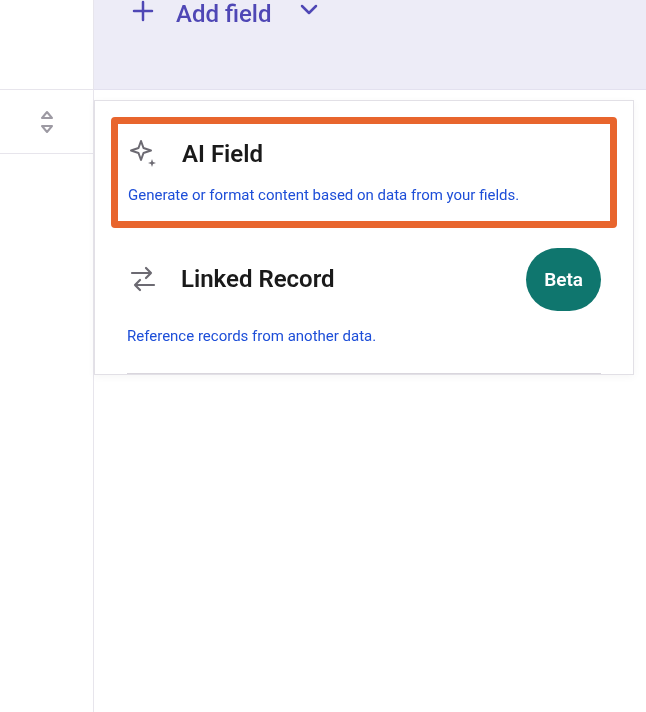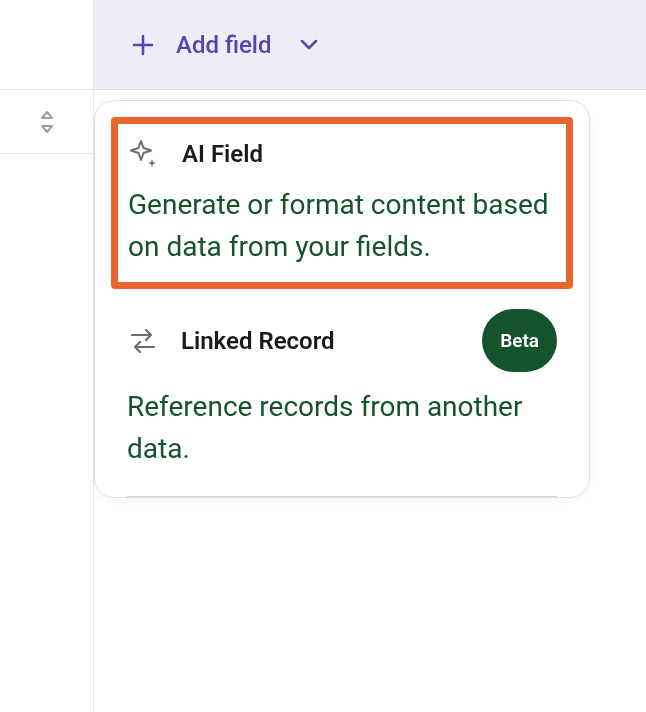--- a/index.html
+++ b/index.html
@@ -39,21 +39,21 @@
     .main {
       flex: 1;
       display: flex;
       flex-direction: column;
       position: relative;
     }
     .add-field-bar {
       height: 90px;
       background: #edecf7;
       display: flex;
-      align-items: center;
+      align-items: flex-start;
       padding-left: 38px;
       gap: 22px;
       border-bottom: 1px solid #e3e1ef;
     }
     .plus-icon-wrap {
       width: 22px;
       height: 22px;
       display: flex;
       align-items: center;
       justify-content: center;
@@ -68,24 +68,24 @@
       height: 20px;
       display: flex;
       align-items: center;
       justify-content: center;
       margin-left: 6px;
     }
     .dropdown {
       position: absolute;
       top: 100px;
       left: 0;
-      width: 496px;
+      width: 540px;
       background: #fff;
       border: 1px solid #e2e0e6;
-      border-radius: 20px;
+      border-radius: 0;
       box-shadow: 0 2px 8px rgba(0,0,0,0.04);
       padding: 16px 16px 0 16px;
     }
     .field-option {
       padding: 20px 16px;
     }
     .field-option.highlighted {
       border: 7px solid #e8652d;
       border-radius: 4px;
       padding: 14px 10px;
@@ -107,30 +107,30 @@
       justify-content: center;
       flex-shrink: 0;
     }
     .field-title {
       font-size: 24px;
       font-weight: 600;
       color: #1a1a1a;
       flex: 1;
     }
     .badge {
-      background: #14532d;
+      background: #0f766e;
       color: #fff;
       font-size: 19px;
       font-weight: 600;
       padding: 20px 18px;
       border-radius: 999px;
     }
     .field-desc {
-      font-size: 28px;
-      color: #14532d;
+      font-size: 15px;
+      color: #1d4ed8;
       line-height: 1.5;
     }
     .divider {
       height: 1px;
       background: #d9d6dd;
       margin: 6px 16px 0 16px;
     }
   </style>
 </head>
 <body>

